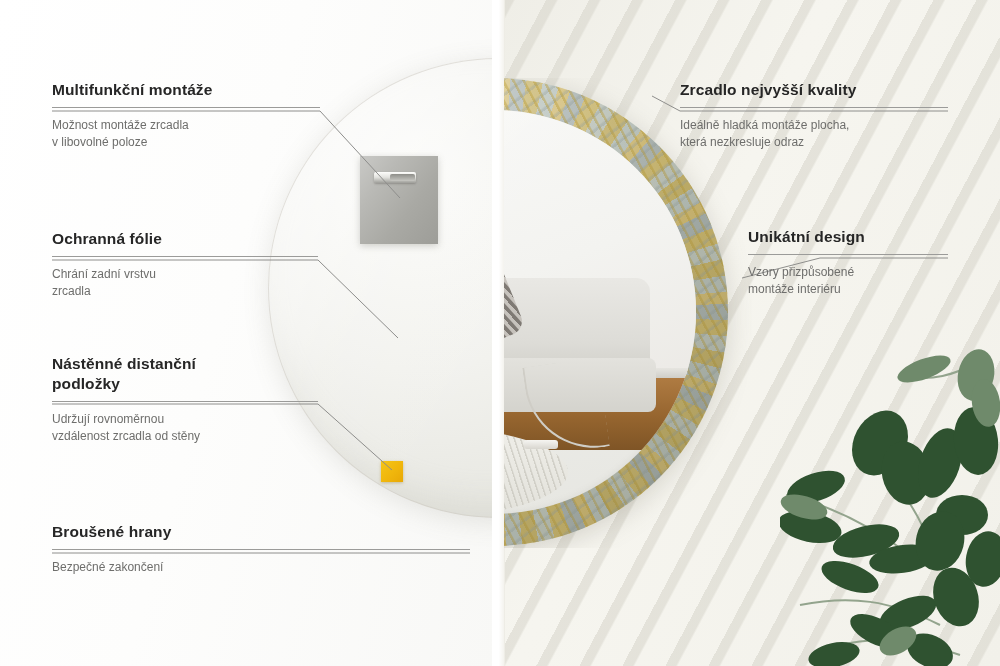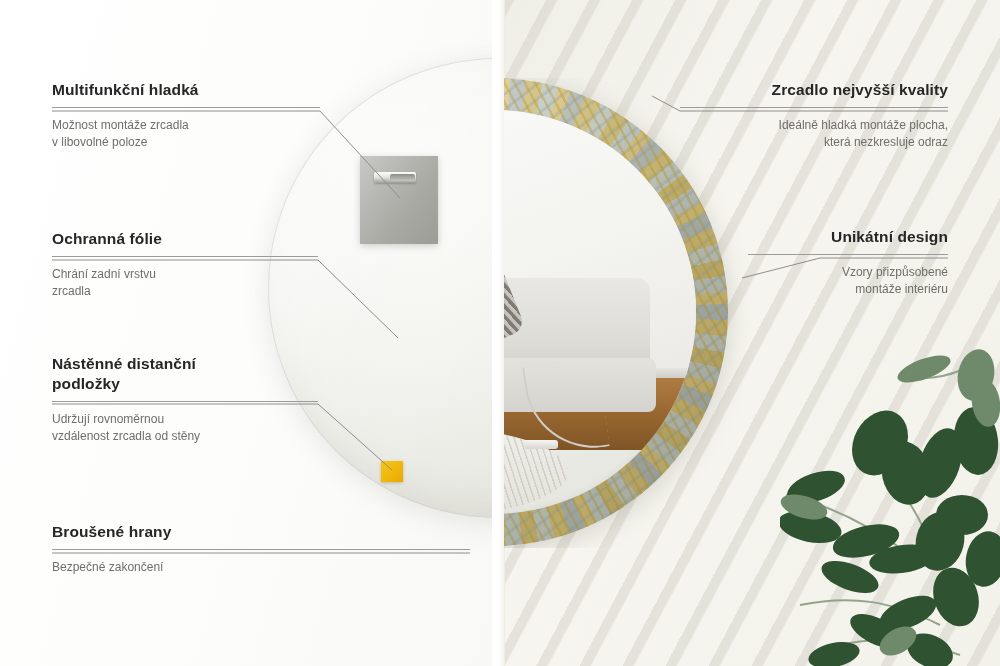--- a/index.html
+++ b/index.html
@@ -160,21 +160,21 @@
   
   .callout{position:absolute;}
   .c-title{
     font-size:15.5px;font-weight:bold;color:#262626;letter-spacing:.1px;line-height:1.28;
     white-space:pre-line;
   }
   .c-rule{height:1px;background:#9b9b99;margin-top:7px;}
   .c-desc{
     font-size:12px;color:#6e6e6c;line-height:1.46;margin-top:9px;white-space:pre-line;
   }
-  .right-al{text-align:right;}
+  .right-al{}
 
   svg.leaders{position:absolute;left:0;top:0;width:1000px;height:666px;pointer-events:none;}
 </style>
 </head>
 <body>
 
 <div id="stage">
 
   <div class="bg-left"></div>
   <div class="bg-right"></div>
@@ -256,21 +256,21 @@
       <path d="M52 111 L320 111 L400 198"></path>
       <path d="M52 260 L318 260 L398 338"></path>
       <path d="M52 404 L318 404 L392 470"></path>
       <path d="M52 553 L470 553"></path>
       <path d="M948 111 L680 111 L652 96"></path>
       <path d="M948 258 L820 258 L742 278"></path>
     </g>
   </svg>
 
   <div class="callout" style="left:52px;top:80px;width:268px;">
-    <div class="c-title">Multifunkční hladká</div>
+    <div class="c-title">Multifunkční montáže</div>
     <div class="c-rule"></div>
     <div class="c-desc">Možnost montáže zrcadla
 v libovolné poloze</div>
   </div>
 
   <div class="callout" style="left:52px;top:229px;width:266px;">
     <div class="c-title">Ochranná fólie</div>
     <div class="c-rule"></div>
     <div class="c-desc">Chrání zadní vrstvu
 zrcadla</div>

